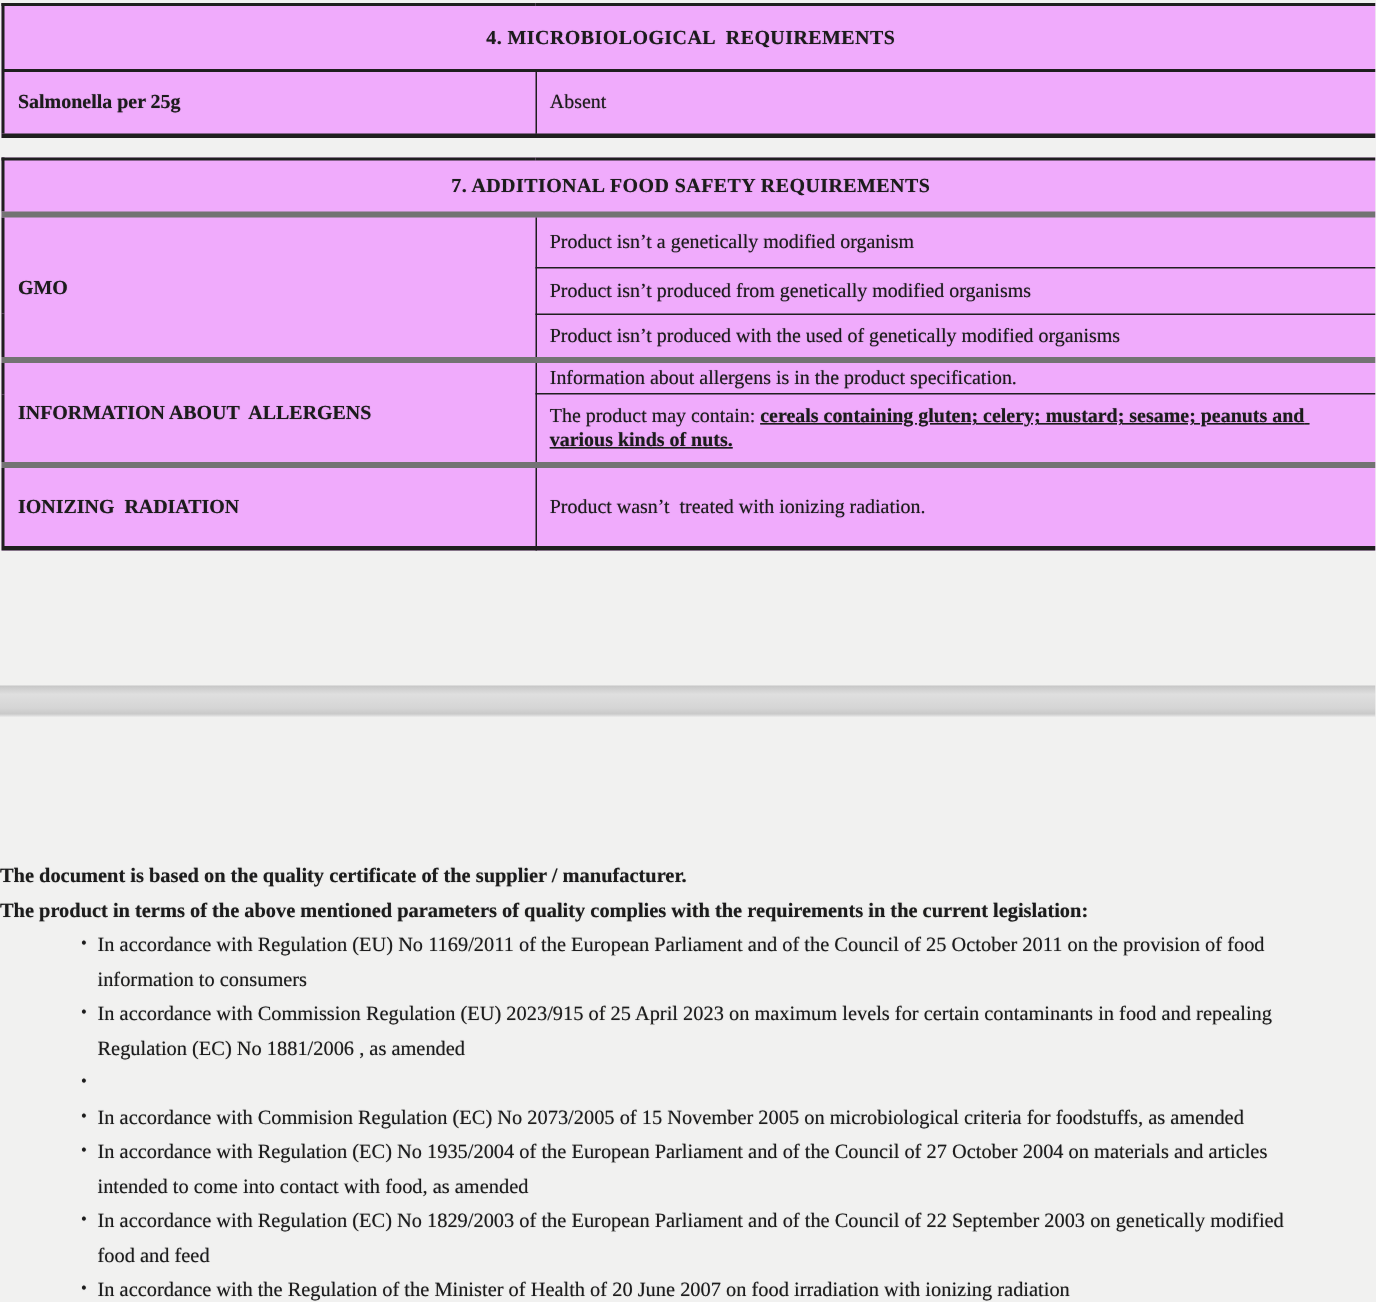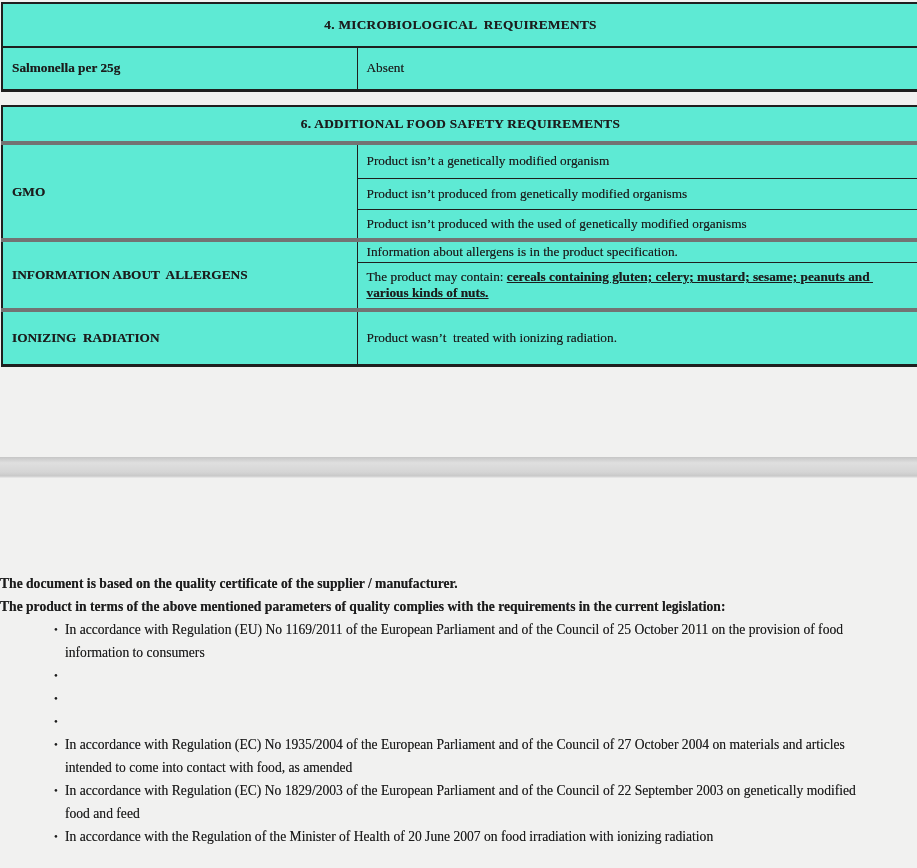--- a/index.html
+++ b/index.html
@@ -10,21 +10,21 @@
   }
   .doc {
     position: relative; width: 917px; height: 868px;
     background: #f1f1f0; overflow: hidden;
     color: #1c1c1c;
     text-shadow: 0 0 0.6px rgba(20,20,20,0.55);
   }
   table.spec {
     position: absolute; left: 1px; width: 916px;
     border-collapse: collapse; table-layout: fixed;
-    background: #5eead4;
+    background: #f0abfc;
   }
   table.spec td {
     border: 1px solid #1f1f1f;
     font-size: 13.3px; line-height: 16px;
     padding: 2px 8px 2px 9px;
     vertical-align: middle;
     white-space: pre-wrap;
   }
   table.spec td:last-child { border-right: none; }
   table.t1 { top: 2px; border-top: 2px solid #1f1f1f; border-bottom: 3px solid #1f1f1f; border-left: 2px solid #1f1f1f; }
@@ -78,21 +78,21 @@
   </tbody>
     </table>
 
   <table class="spec t2">
     <colgroup>
         <col style="width:355px">
         <col>
       </colgroup>
     <tbody>
         <tr>
-      <td colspan="2" class="th">6. ADDITIONAL FOOD SAFETY REQUIREMENTS</td>
+      <td colspan="2" class="th">7. ADDITIONAL FOOD SAFETY REQUIREMENTS</td>
     </tr>
     <tr class="sec" style="height:35px">
       <td rowspan="3" class="param vtop pt8">GMO</td>
       <td>Product isn’t a genetically modified organism</td>
     </tr>
     <tr style="height:31px">
       <td>Product isn’t produced from genetically modified organisms</td>
     </tr>
     <tr style="height:31px">
       <td>Product isn’t produced with the used of genetically modified organisms</td>
@@ -116,26 +116,28 @@
   <div class="footer">
     <p class="intro">The document is based on the quality certificate of the supplier / manufacturer.</p>
     <p class="intro">The product in terms of the above mentioned parameters of quality complies with the requirements in the current legislation:</p>
     <ul>
       <li>
           <span class="blt">•</span>
           <span class="btxt">In accordance with Regulation (EU) No 1169/2011 of the European Parliament and of the Council of 25 October 2011 on the provision of food information to consumers</span>
         </li>
       <li>
           <span class="blt">•</span>
+          <span class="btxt">In accordance with Commission Regulation (EU) 2023/915 of 25 April 2023 on maximum levels for certain contaminants in food and repealing Regulation (EC) No 1881/2006 , as amended</span>
         </li>
       <li>
           <span class="blt">•</span>
         </li>
       <li>
           <span class="blt">•</span>
+          <span class="btxt">In accordance with Commision Regulation (EC) No 2073/2005 of 15 November 2005 on microbiological criteria for foodstuffs, as amended</span>
         </li>
       <li>
           <span class="blt">•</span>
           <span class="btxt">In accordance with Regulation (EC) No 1935/2004 of the European Parliament and of the Council of 27 October 2004 on materials and articles intended to come into contact with food, as amended</span>
         </li>
       <li>
           <span class="blt">•</span>
           <span class="btxt">In accordance with Regulation (EC) No 1829/2003 of the European Parliament and of the Council of 22 September 2003 on genetically modified food and feed</span>
         </li>
       <li>

